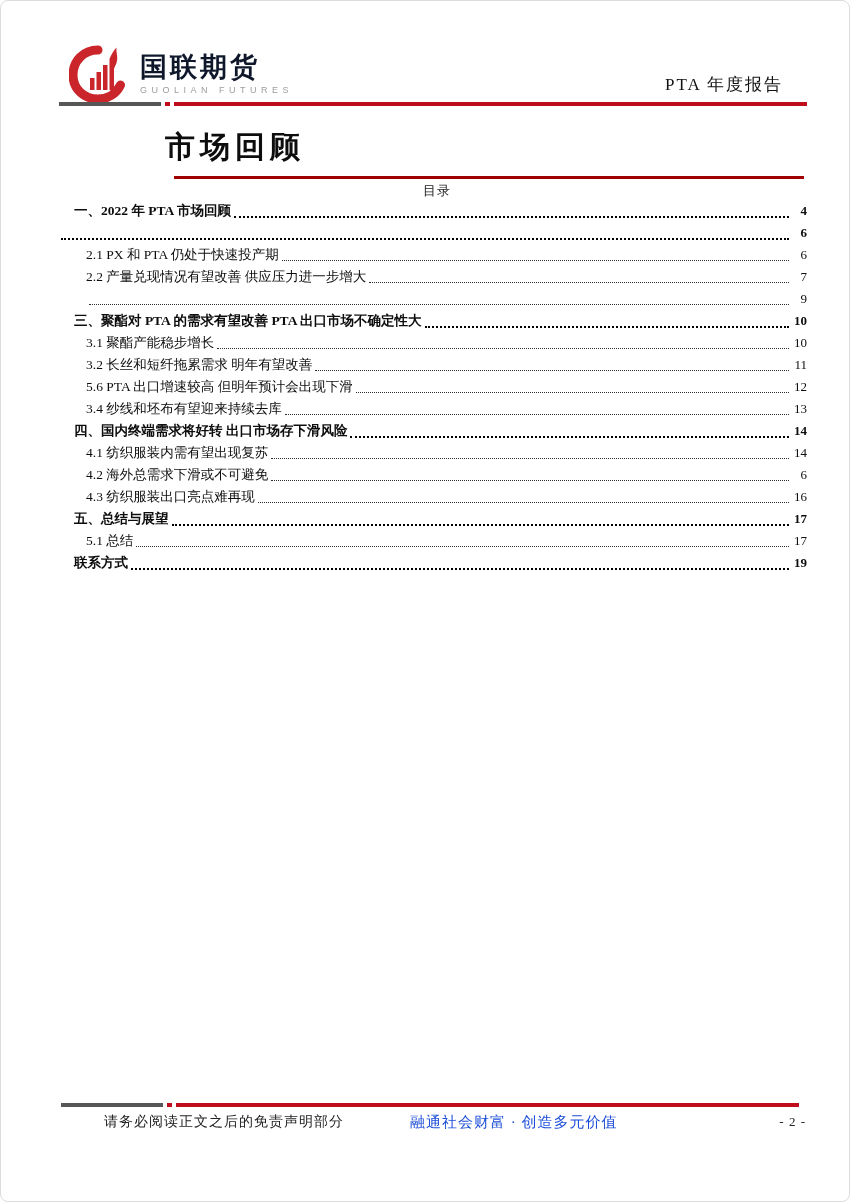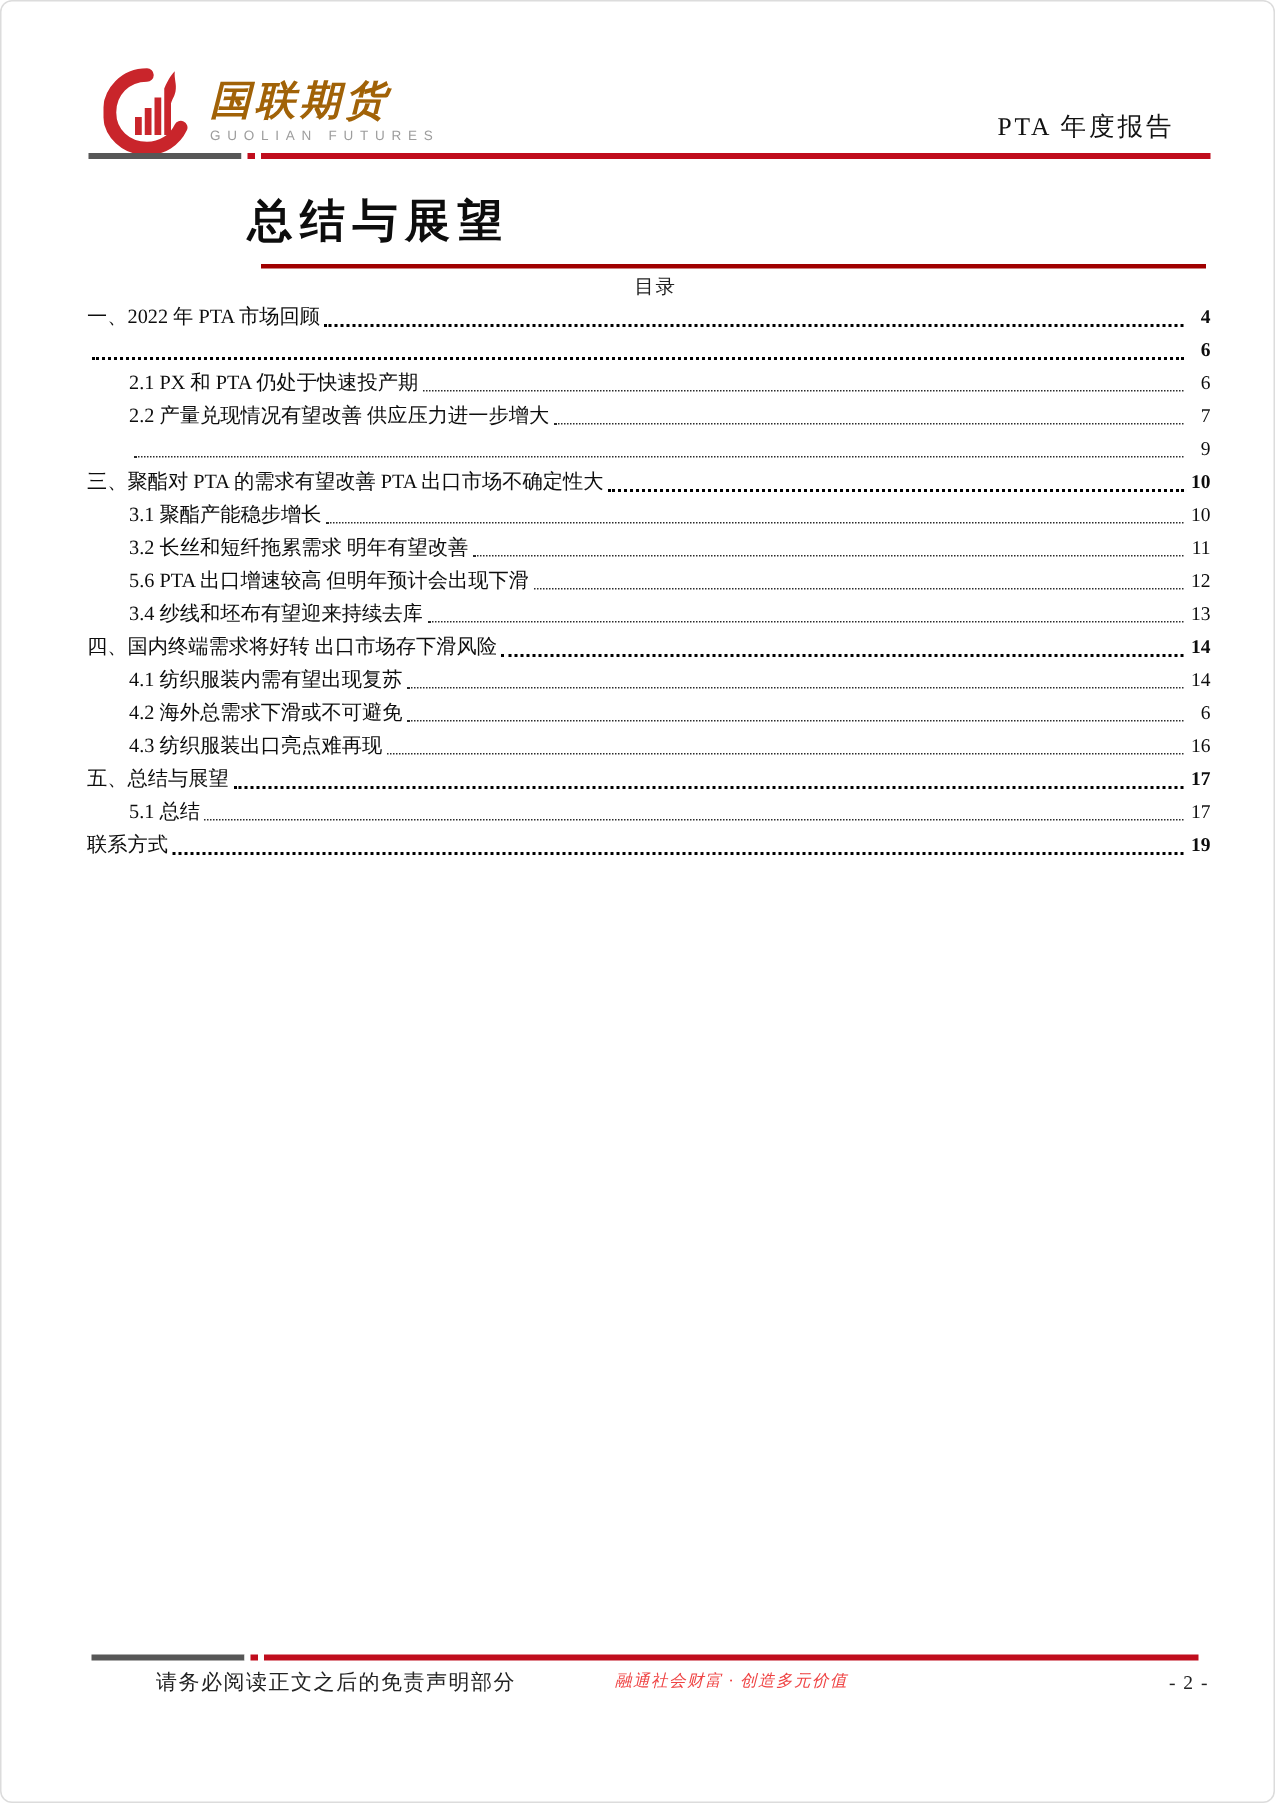--- a/index.html
+++ b/index.html
@@ -26,21 +26,21 @@
 
   
   .logo-box{
     position:absolute;left:68px;top:44px;
     display:flex;align-items:center;gap:13px;
   }
   .logo-icon svg{display:block;}
   .logo-text{display:flex;flex-direction:column;line-height:1;}
   .logo-cn{
     font-family:"Liberation Sans","DejaVu Sans",sans-serif;
-    font-weight:bold;font-size:27px;color:#a16207;letter-spacing:3px;font-style:italic;
+    font-weight:bold;font-size:27px;color:#0f172a;letter-spacing:3px;
   }
   .logo-en{
     font-family:"Liberation Sans","DejaVu Sans",sans-serif;
     font-size:9px;color:#9d9d9d;letter-spacing:4.5px;margin-top:5px;
   }
   .report-type{
     position:absolute;right:66px;top:72px;
     font-size:17px;letter-spacing:2px;color:#111;
   }
   .rule{
@@ -72,41 +72,41 @@
     position:absolute;left:57px;right:42px;top:199px;
   }
   .toc-row{
     display:flex;align-items:baseline;height:22px;line-height:22px;
     cursor:pointer;
   }
   .toc-row.lvl2{padding-left:28px;}
   .toc-label{
     font-size:13.5px;white-space:pre;color:#0d0d0d;
   }
-  .toc-row.lvl1 .toc-label{font-weight:normal;}
+  .toc-row.lvl1 .toc-label{font-weight:bold;margin-left:16px;}
   .toc-leader{
     flex:1;min-width:12px;
     border-bottom:1.6px dotted #2b2b2b;
     margin:0 2px 5px 3px;
     align-self:flex-end;
   }
   .toc-row.lvl1 .toc-leader{border-bottom:2px dotted #000;margin-bottom:4px;}
   .toc-page{
     font-size:13px;color:#0d0d0d;min-width:16px;text-align:right;
   }
   .toc-row.lvl1 .toc-page{font-weight:bold;}
 
   
   .footer-left{
     position:absolute;left:63px;top:1112px;
     font-size:14px;letter-spacing:1px;color:#222;margin-left:40px;
   }
   .footer-center{
     position:absolute;left:409px;top:1112px;
-    font-size:11px;letter-spacing:1px;color:#ef4444;font-style:italic;
+    font-size:15px;letter-spacing:1px;color:#1d4ed8;
   }
   .footer-right{
     position:absolute;right:43px;top:1113px;
     font-size:13px;color:#222;letter-spacing:1px;
   }
 </style>
 </head>
 <body>
 
 <div class="page">
@@ -130,21 +130,21 @@
   <div class="report-type">PTA 年度报告</div>
 
   <div class="rule rule-header">
     <span class="seg-gray"></span>
       <span class="seg-gap"></span>
       <span class="seg-dash"></span>
       <span class="seg-gap"></span>
       <span class="seg-red"></span>
   </div>
 
-  <div class="toc-title">总结与展望</div>
+  <div class="toc-title">市场回顾</div>
   <div class="toc-title-rule"></div>
   <div class="toc-subtitle">目录</div>
 
   <div class="toc-list">
     <div class="toc-row lvl1">
       <span class="toc-label">一、2022 年 PTA 市场回顾</span>
       <span class="toc-leader"></span>
       <span class="toc-page">4</span>
     </div>
 

